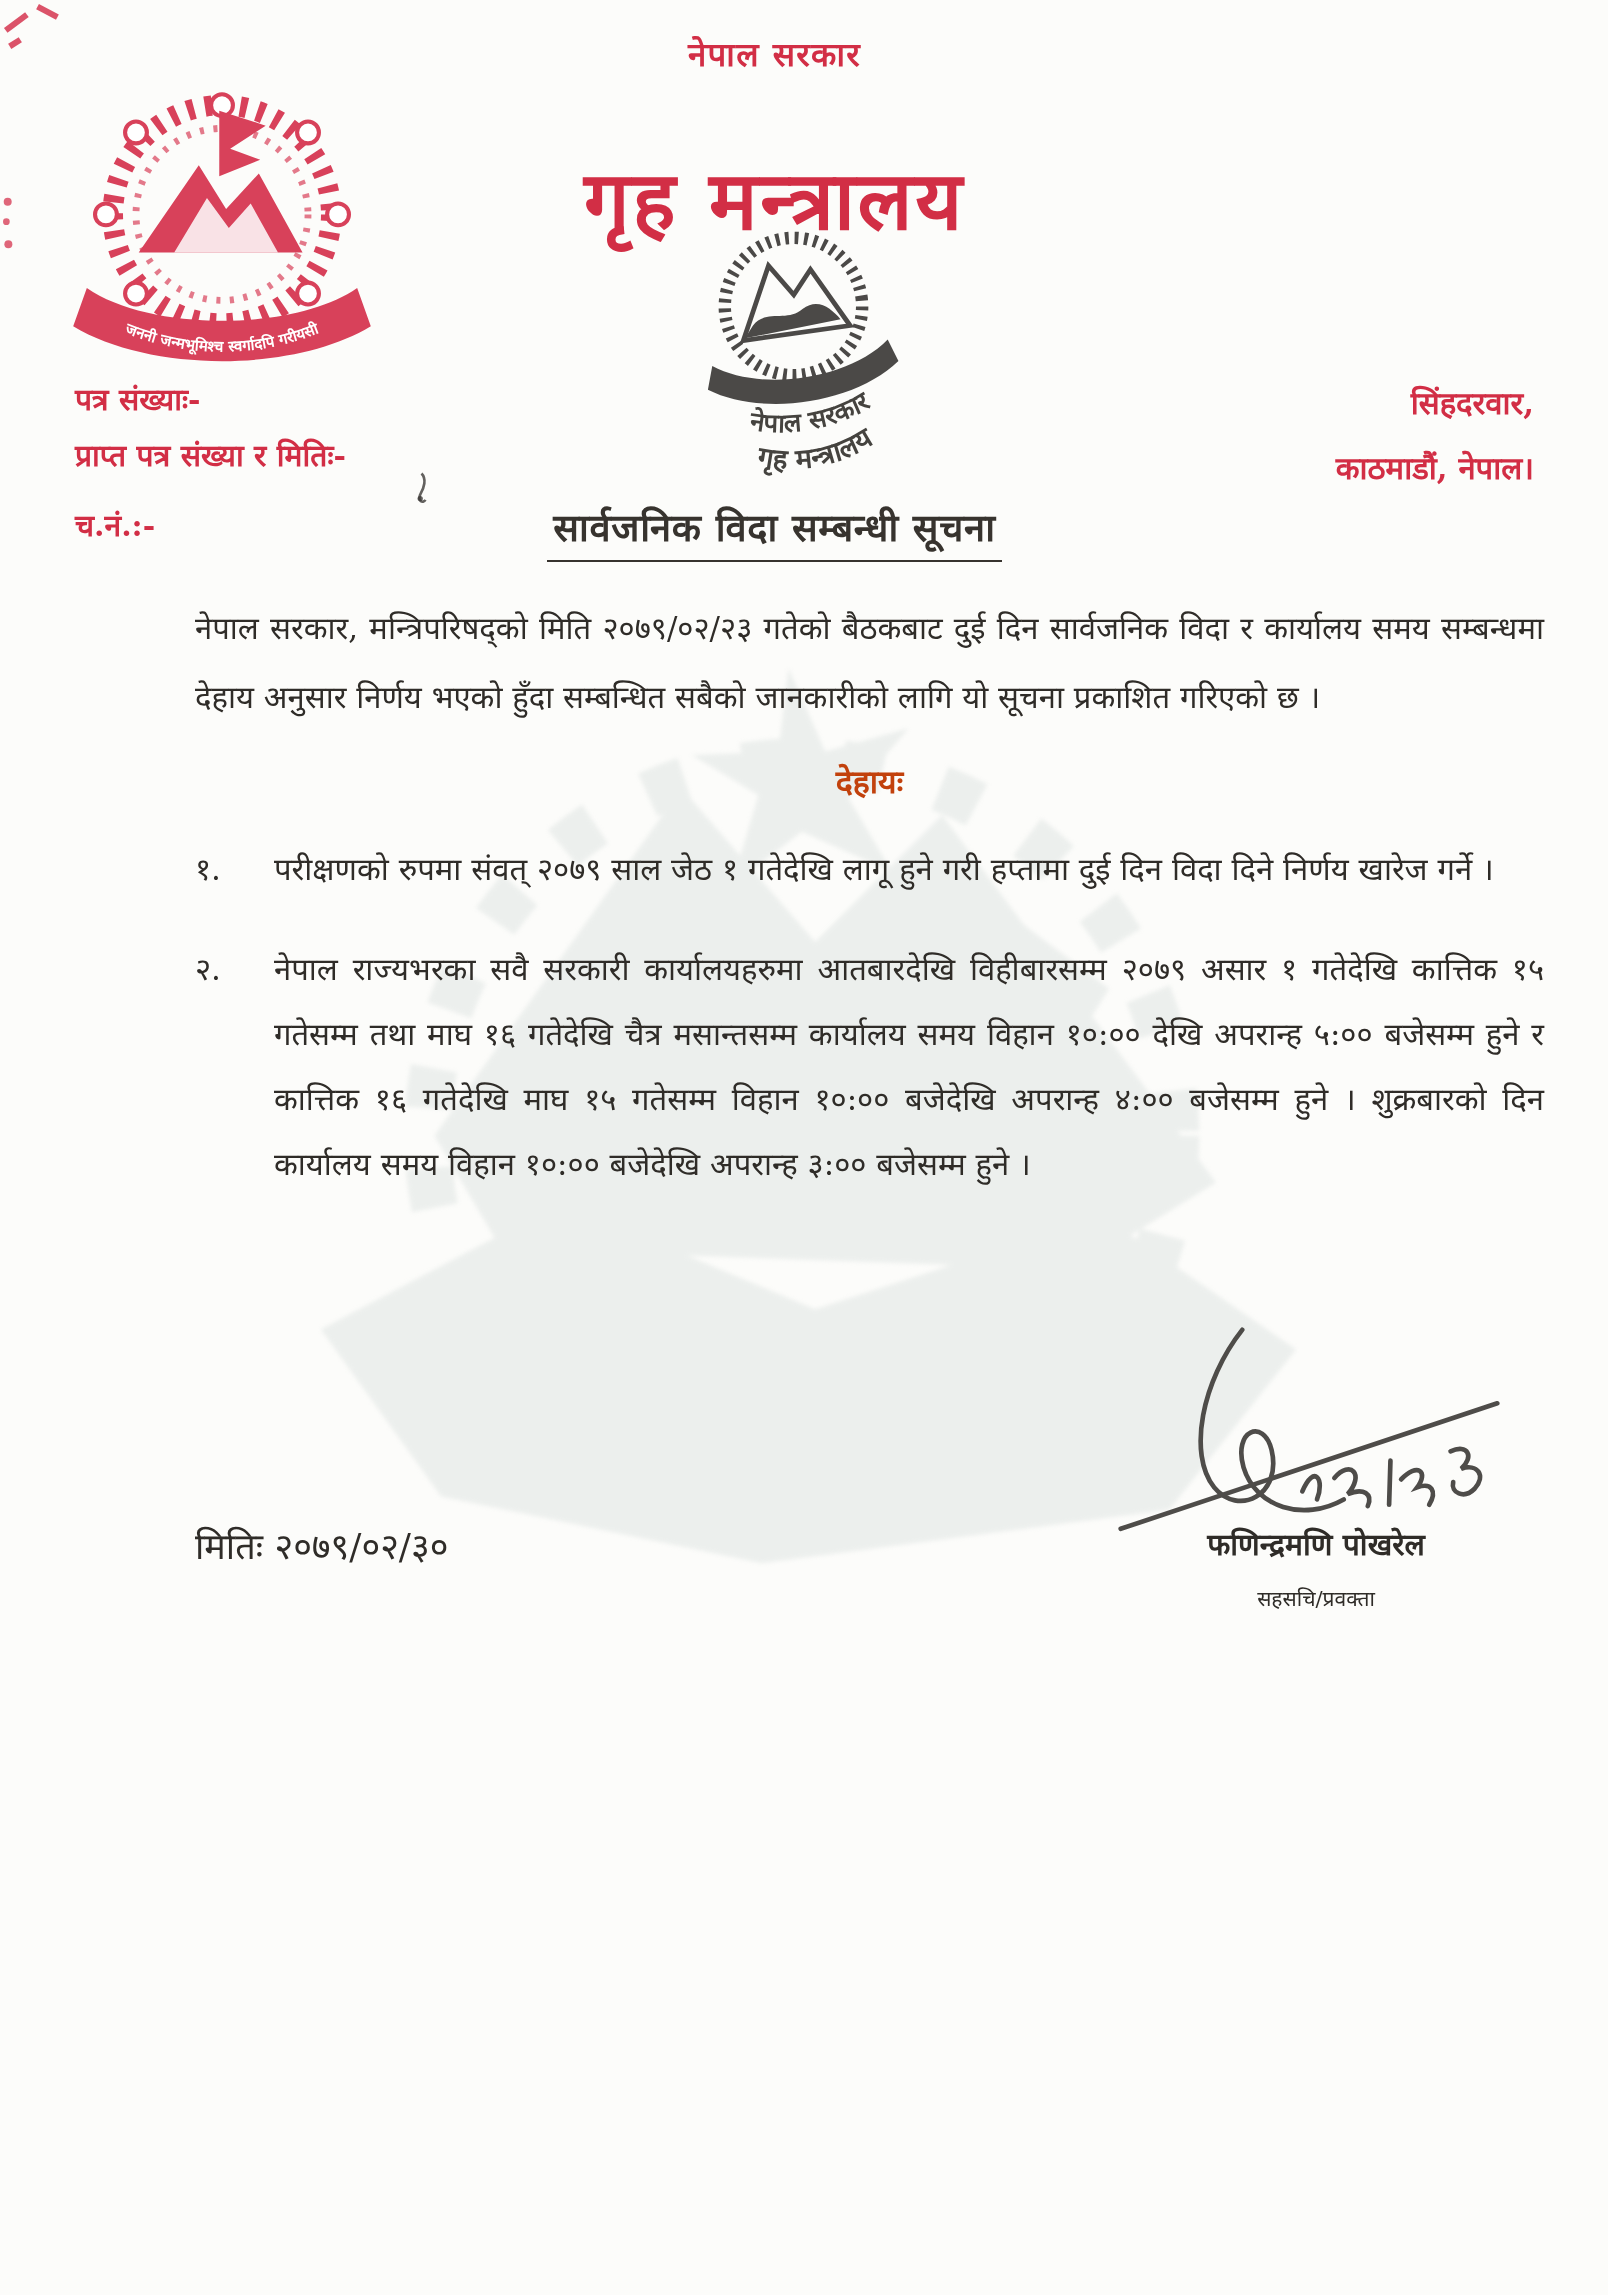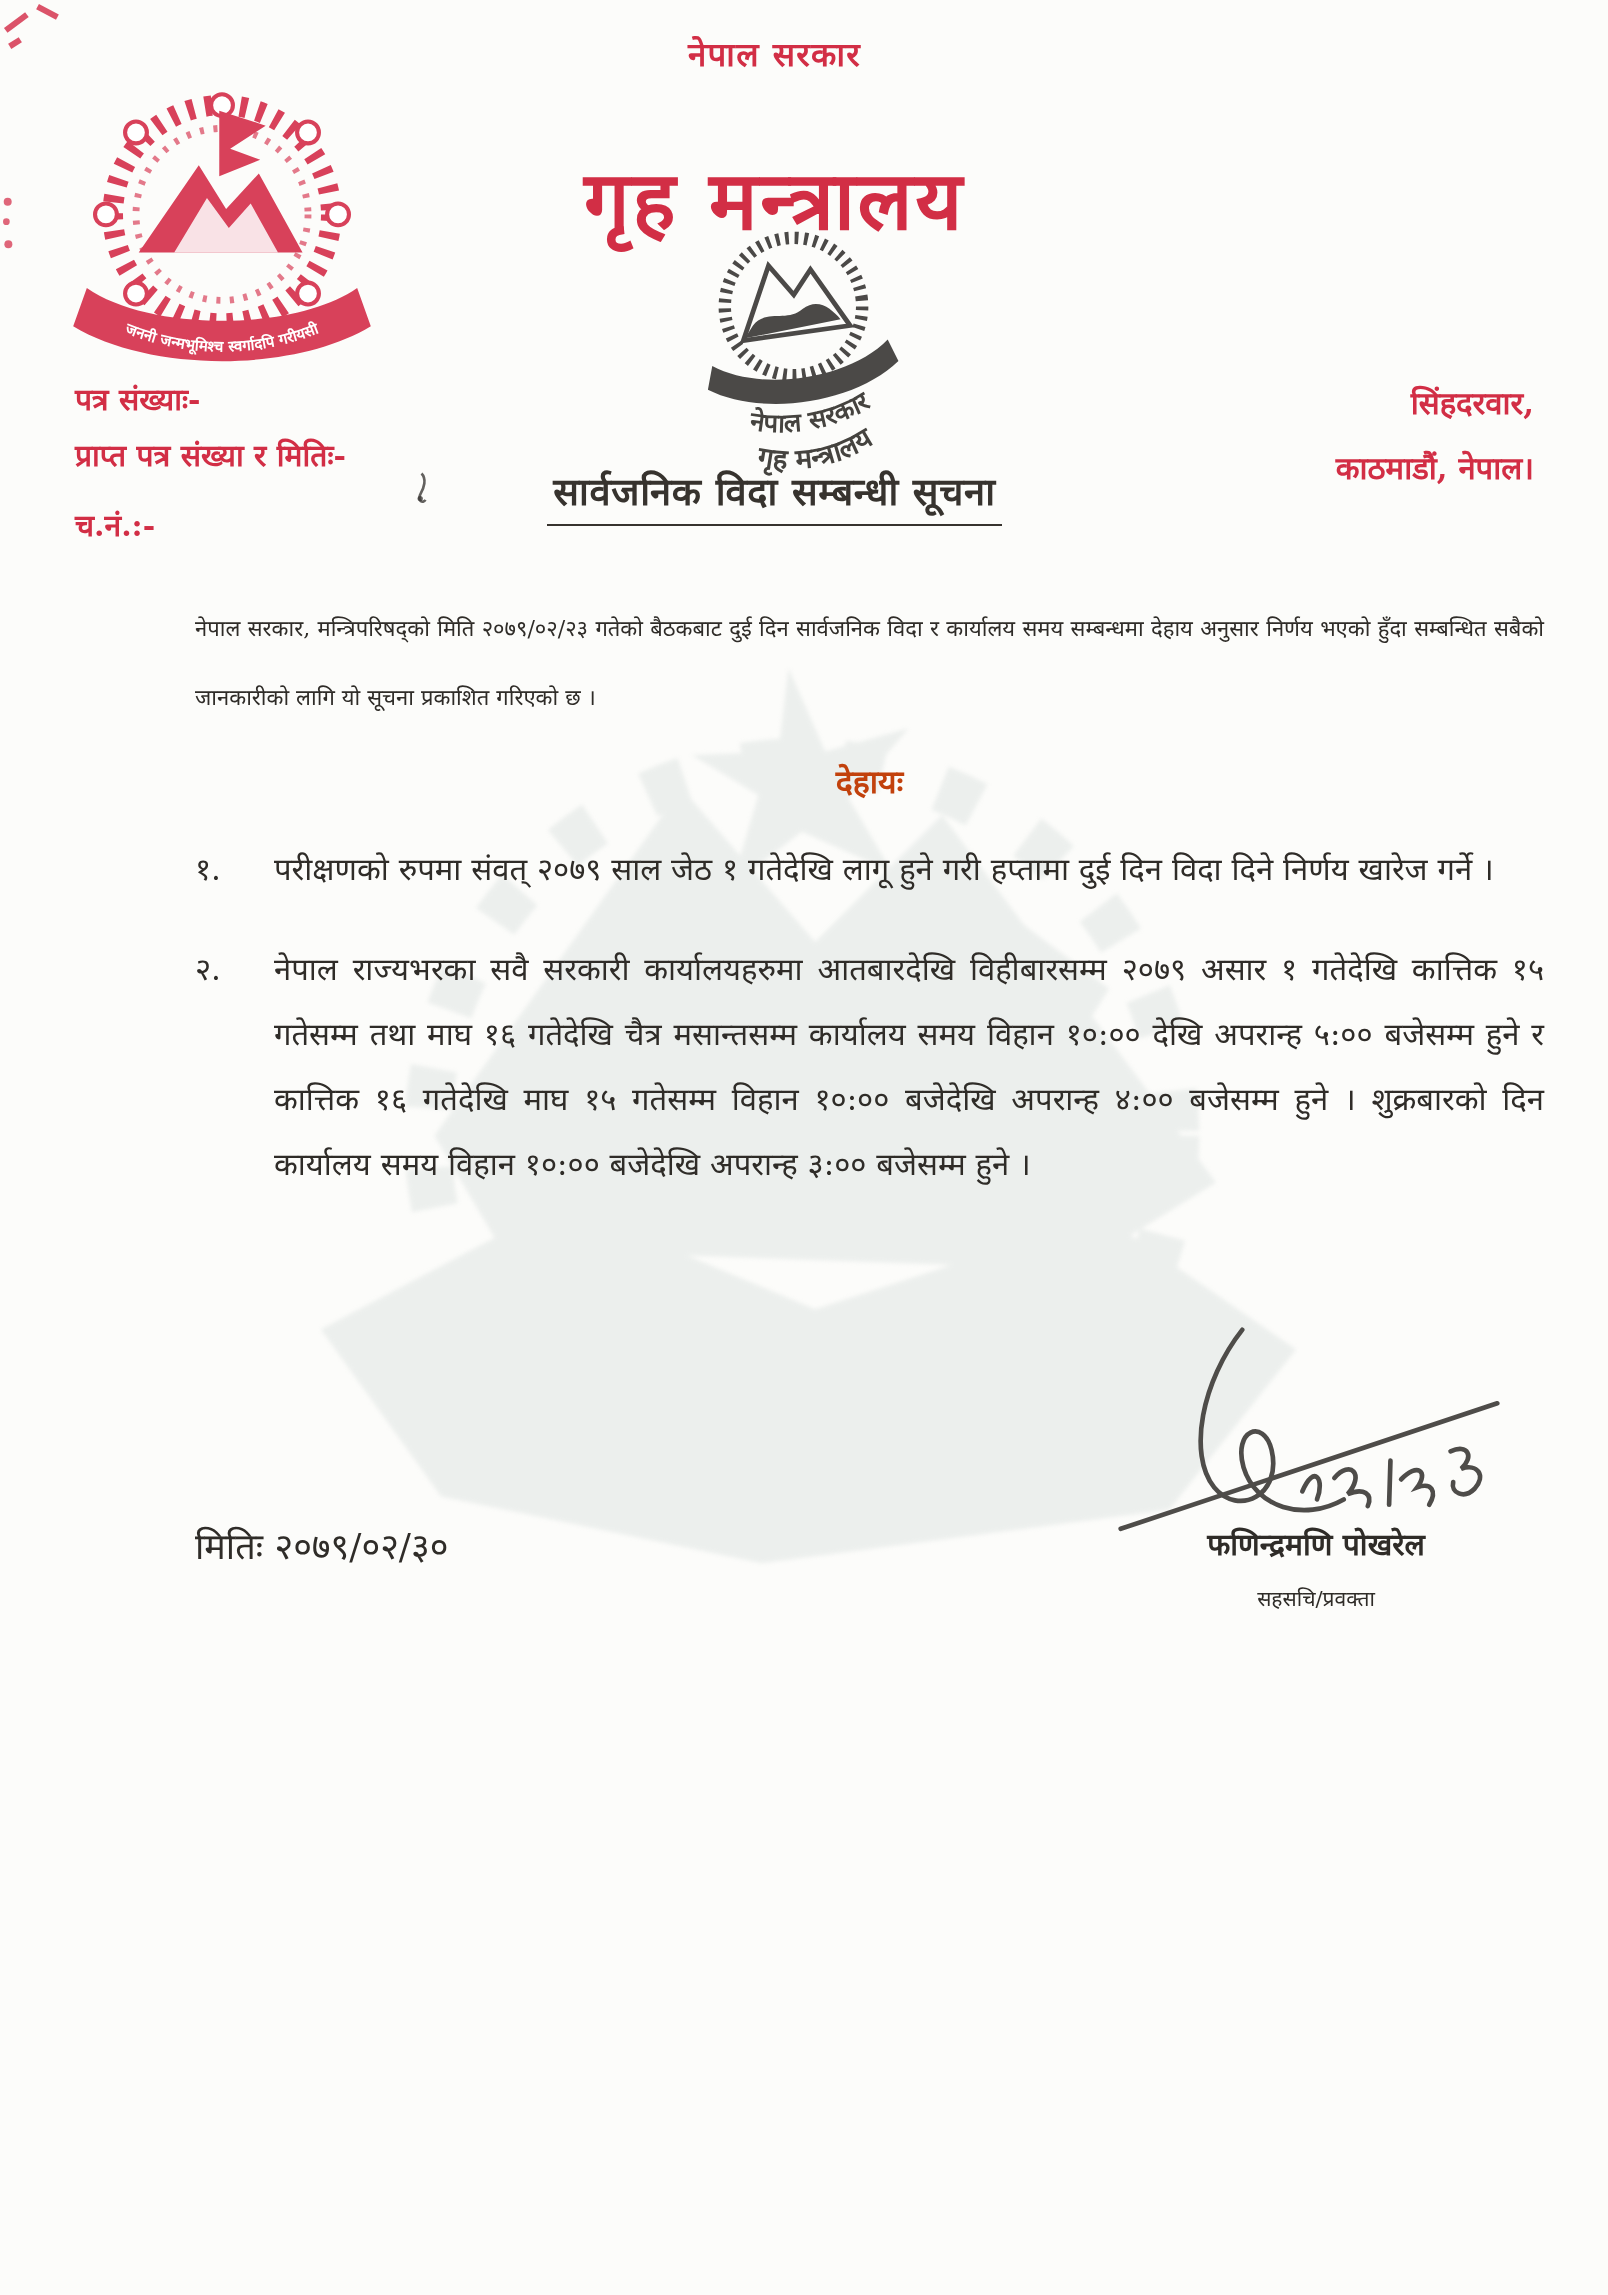--- a/index.html
+++ b/index.html
@@ -19,23 +19,23 @@
   .ministry-title{top:142px;font-size:81px;font-weight:bold;letter-spacing:2.7px;z-index:2;}
   .emblem{left:65px;top:85px;width:314px;height:297px;z-index:1;}
   .seal{left:676px;top:212px;width:248px;height:270px;z-index:3;}
   .meta-left{left:75px;font-size:30px;font-weight:bold;white-space:nowrap;}
   .meta-1{top:378px;}
   .meta-2{top:434px;}
   .meta-3{top:504px;}
   .address{right:75px;top:371px;text-align:right;font-size:31px;font-weight:bold;line-height:65px;white-space:nowrap;}
   .title-band{left:0;width:1549px;top:464px;text-align:center;z-index:4;}
   .notice-title{display:inline-block;font-size:38px;font-weight:bold;color:#37332e;
-    border-bottom:2.7px solid #37332e;padding:0 6.7px 8px;letter-spacing:0.7px;}
+    border-bottom:2.7px solid #37332e;padding:0 6.7px 8px;letter-spacing:0.7px;margin-top:36px;}
   .content{left:195px;top:594px;width:1349px;z-index:4;}
-  .intro{font-size:22px;line-height:69px;text-align:justify;margin:0;}
+  .intro{font-size:31px;line-height:69px;text-align:justify;margin:0;}
   .list-heading{text-align:center;font-size:32px;font-weight:bold;margin:27px 0 35px;color:#c2410c;}
   .item{display:flex;margin-bottom:35px;}
   .item-num{width:79px;flex:none;font-size:31px;line-height:65px;}
   .item-text{flex:1;font-size:31px;line-height:65px;text-align:justify;}
   .date-line{left:195px;top:1493px;font-size:36px;z-index:4;margin-top:28px;}
   .signature{left:1102px;top:1319px;width:434px;height:234px;z-index:5;}
   .signatory{left:1079px;top:1523px;width:474px;text-align:center;z-index:4;}
   .signatory .name{font-size:30px;font-weight:600;}
   .signatory .role{font-size:21px;margin-top:20px;}
   .watermark{left:214px;top:628px;width:1189px;height:1002px;opacity:.6;filter:blur(2px);z-index:0;}

